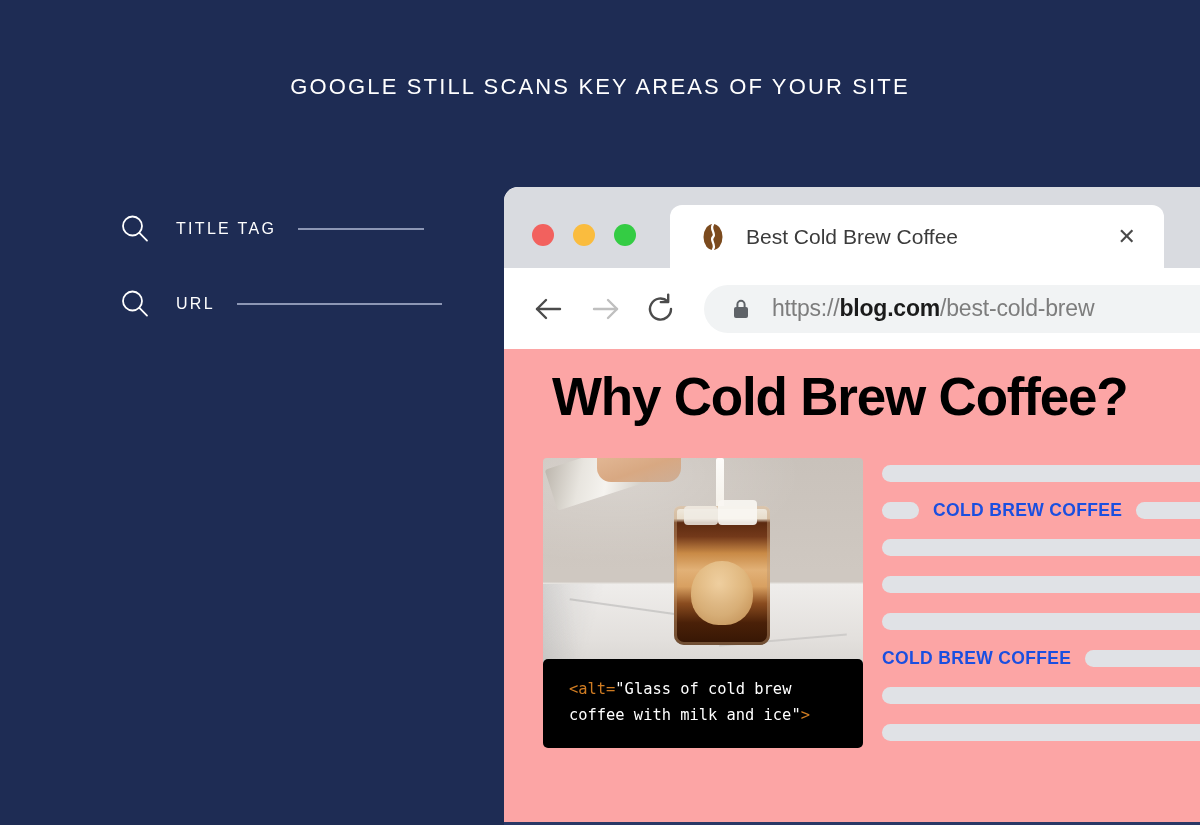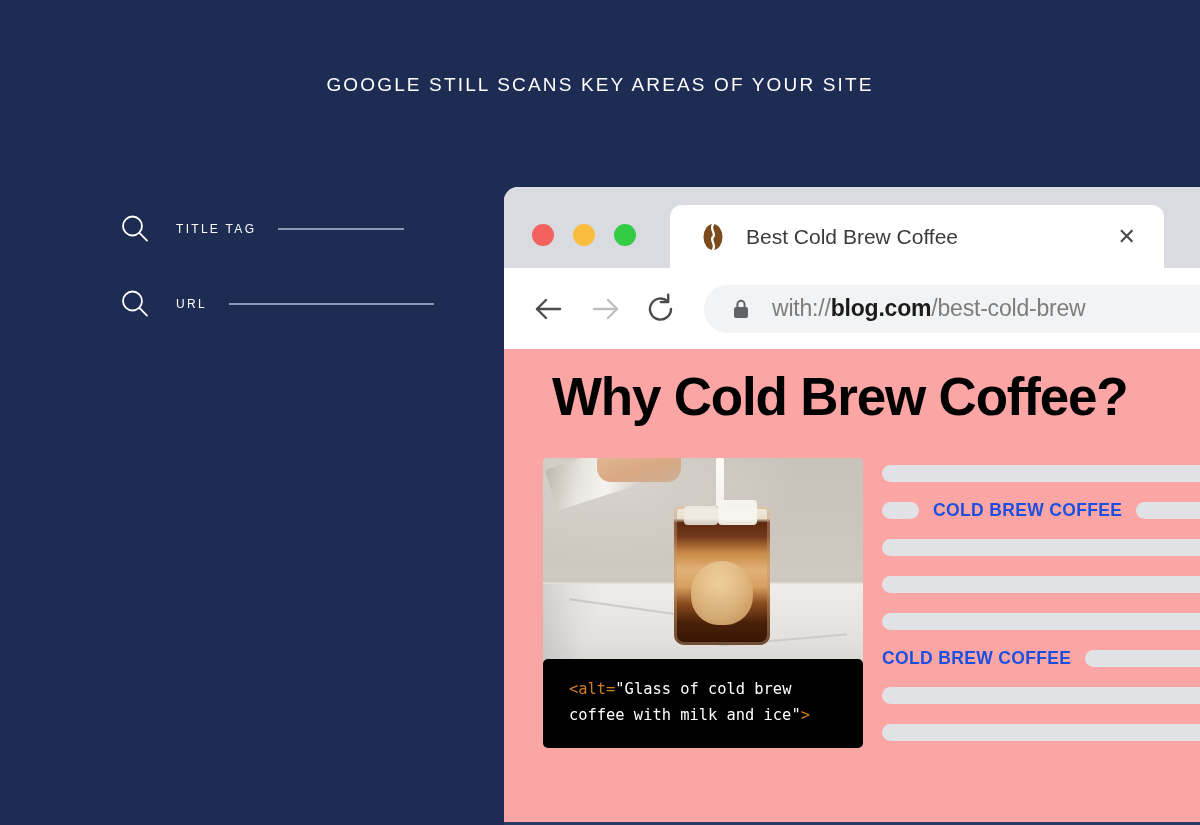--- a/index.html
+++ b/index.html
@@ -17,21 +17,21 @@
   }
 
   
   .headline {
     position: absolute;
     top: 74px;
     left: 0;
     width: 1200px;
     text-align: center;
     color: #ffffff;
-    font-size: 19px;
+    font-size: 22px;
     letter-spacing: 2.15px;
     font-weight: 400;
     white-space: nowrap;
   }
 
   
   .checklist {
     position: absolute;
     left: 0;
     top: 0;
@@ -53,21 +53,21 @@
   .magnifier {
     width: 34px;
     height: 34px;
     flex: 0 0 34px;
     position: relative;
   }
   .magnifier svg { display: block; }
 
   .check-label {
     color: #ffffff;
-    font-size: 12px;
+    font-size: 16px;
     letter-spacing: 2.3px;
     margin-left: 24px;
     white-space: nowrap;
     font-weight: 400;
   }
   .connector {
     height: 2px;
     background: #8d97b5;
     margin-left: 22px;
     flex: 0 0 auto;
@@ -465,21 +465,21 @@
     </span>
 
     <div class="omnibox">
       <span class="lock">
         <svg width="18" height="22" viewBox="0 0 18 22">
           <rect x="2" y="9" width="14" height="11" rx="2" fill="#5f6368"></rect>
           <path d="M5.4 9 V6.4 a3.6 3.6 0 0 1 7.2 0 V9" fill="none" stroke="#5f6368" stroke-width="2"></path>
         </svg>
       </span>
       <span class="url">
-        <span class="scheme">with://</span><span class="host">blog.com</span><span class="path">/best-cold-brew</span>
+        <span class="scheme">https://</span><span class="host">blog.com</span><span class="path">/best-cold-brew</span>
       </span>
     </div>
   </div>
 
   <div class="page">
 
     <div class="page-title">Why Cold Brew Coffee?</div>
 
     <div class="article-img">
       <div class="photo">

